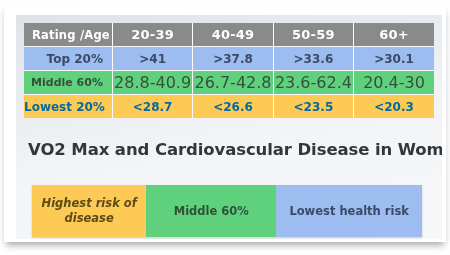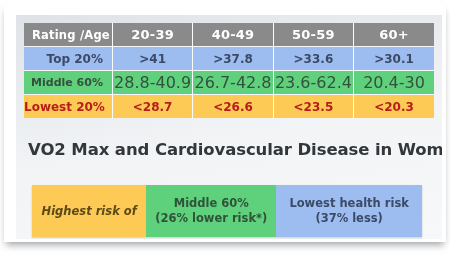--- a/index.html
+++ b/index.html
@@ -93,21 +93,21 @@
     margin-left: 28px;
   }
   tr.row-middle td {
     background: #5fd17c;
     color: #35503d;
     font-size: 16px;
     font-weight: normal;
   }
   tr.row-lowest td {
     background: #fcca55;
-    color: #b91c1c;
+    color: #0369a1;
     font-size: 12px;
     font-weight: bold;
   }
   td.rowlabel {
     text-align: right !important;
     padding-right: 9px;
     font-size: 11px;
     font-weight: bold;
   }
   tr.row-middle td.rowlabel { font-weight: bold; font-size: 11px; }
@@ -212,31 +212,30 @@
           </tr>
         </tbody>
       </table>
 
       <div class="chart-title">VO2 Max and Cardiovascular Disease in Women</div>
 
       <div class="risk-bar">
         <div class="risk-seg seg-orange">
           <div>
             <span class="seg-line">Highest risk of</span>
+            <span class="seg-line">disease</span>
           </div>
         </div>
         <div class="risk-seg seg-green">
           <div>
             <span class="seg-line">Middle 60%</span>
-            <span class="seg-line">(26% lower risk*)</span>
           </div>
         </div>
         <div class="risk-seg seg-blue">
           <div>
             <span class="seg-line">Lowest health risk</span>
-            <span class="seg-line">(37% less)</span>
           </div>
         </div>
       </div>
 
     </div>
   </div>
 </div>
 
 </body></html>

